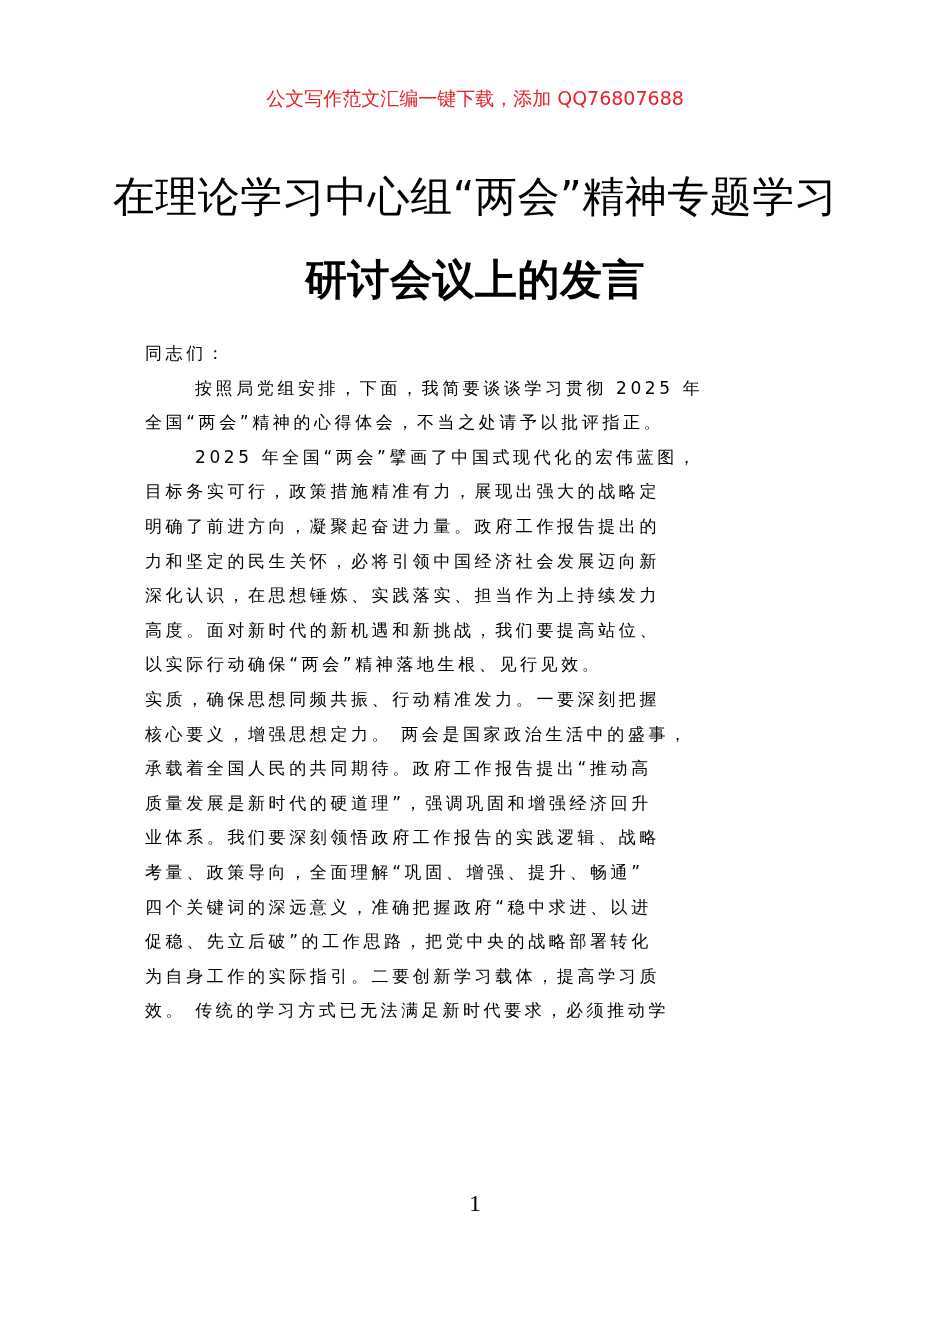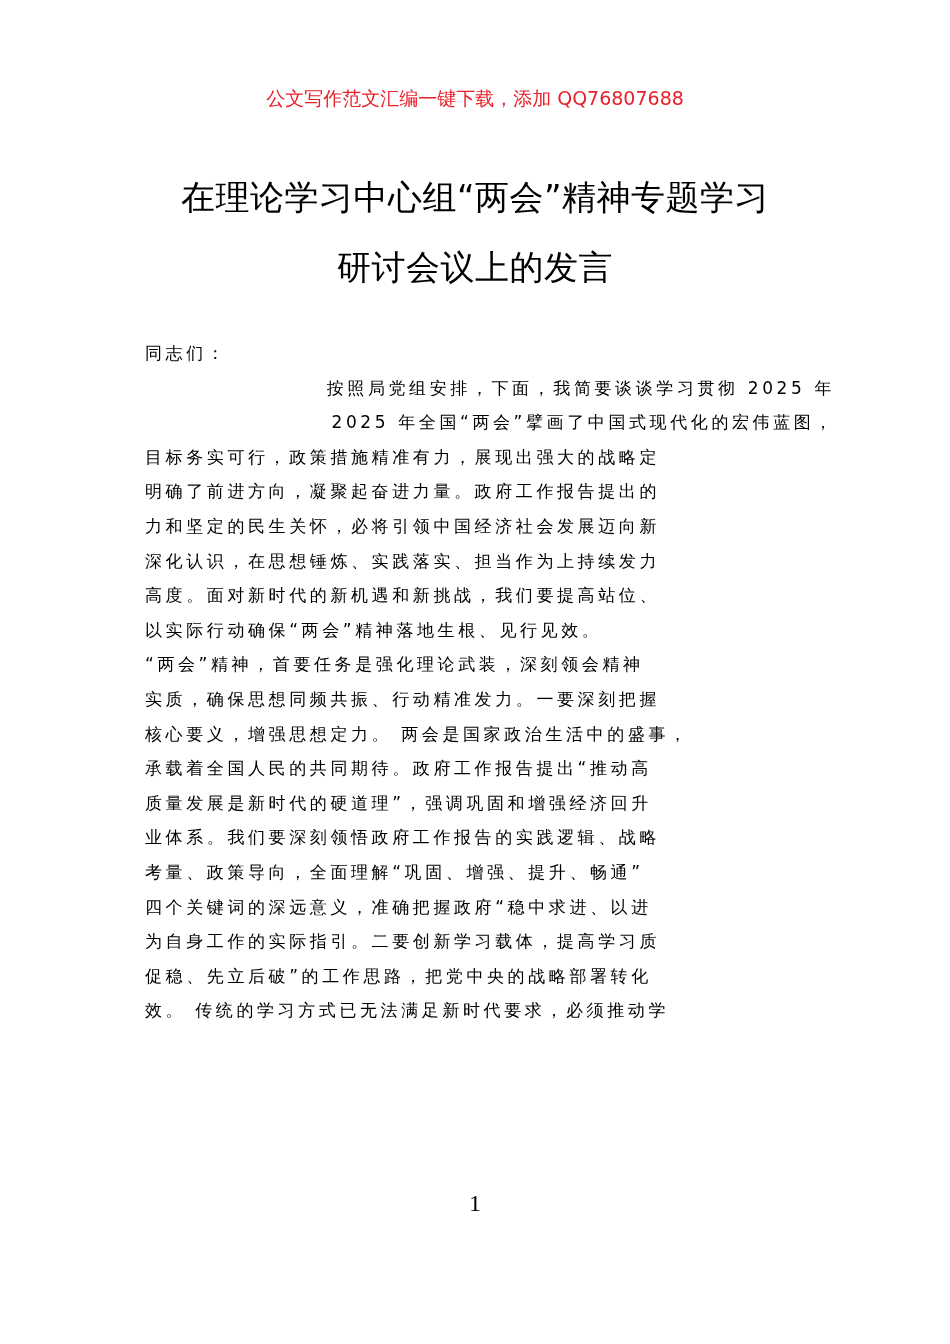--- a/index.html
+++ b/index.html
@@ -31,42 +31,42 @@
     font-size: 19px;
     line-height: 26px;
     color: #e8202a;
     letter-spacing: 0px;
   }
   .title {
     position: absolute;
     left: 0;
     width: 950px;
     text-align: center;
-    font-size: 34px;
+    font-size: 42px;
     line-height: 44px;
     color: #000;
     letter-spacing: 0.5px;
   }
   .title.line1 { top: 175px; }
-  .title.line2 { top: 245px; }
+  .title.line2 { top: 258px; font-weight: bold; }
   .body-text {
     position: absolute;
     left: 145px;
     top: 336px;
     width: 690px;
     font-size: 17px;
     line-height: 34.6px;
     letter-spacing: 3.6px;
   }
   .line {
     white-space: nowrap;
     display: block;
     height: 34.6px;
   }
-  .indent { padding-left: 50px; text-align: right; }
+  .indent { padding-left: 50px; }
   .page-number {
     position: absolute;
     top: 1188px;
     left: 0;
     width: 950px;
     text-align: center;
     font-family: "Liberation Serif", "DejaVu Serif", serif;
     font-size: 24px;
     line-height: 30px;
   }
@@ -77,35 +77,35 @@
 <div class="page">
 
   <div class="header-note">公文写作范文汇编一键下载，添加 QQ76807688</div>
 
   <div class="title line1">在理论学习中心组“两会”精神专题学习</div>
   <div class="title line2">研讨会议上的发言</div>
 
   <div class="body-text">
     <span class="line">同志们：</span>
     <span class="line indent">按照局党组安排，下面，我简要谈谈学习贯彻 2025 年</span>
+    <span class="line">全国“两会”精神的心得体会，不当之处请予以批评指正。</span>
     <span class="line indent">2025 年全国“两会”擘画了中国式现代化的宏伟蓝图，</span>
     <span class="line">目标务实可行，政策措施精准有力，展现出强大的战略定</span>
     <span class="line">明确了前进方向，凝聚起奋进力量。政府工作报告提出的</span>
     <span class="line">力和坚定的民生关怀，必将引领中国经济社会发展迈向新</span>
     <span class="line">深化认识，在思想锤炼、实践落实、担当作为上持续发力</span>
     <span class="line">高度。面对新时代的新机遇和新挑战，我们要提高站位、</span>
     <span class="line">以实际行动确保“两会”精神落地生根、见行见效。</span>
-    <span class="line">“两会”精神，首要任务是强化理论武装，深刻领会精神</span>
     <span class="line">实质，确保思想同频共振、行动精准发力。一要深刻把握</span>
     <span class="line">核心要义，增强思想定力。 两会是国家政治生活中的盛事，</span>
     <span class="line">承载着全国人民的共同期待。政府工作报告提出“推动高</span>
     <span class="line">质量发展是新时代的硬道理”，强调巩固和增强经济回升</span>
     <span class="line">业体系。我们要深刻领悟政府工作报告的实践逻辑、战略</span>
     <span class="line">考量、政策导向，全面理解“巩固、增强、提升、畅通”</span>
     <span class="line">四个关键词的深远意义，准确把握政府“稳中求进、以进</span>
+    <span class="line">促稳、先立后破”的工作思路，把党中央的战略部署转化</span>
     <span class="line">为自身工作的实际指引。二要创新学习载体，提高学习质</span>
-    <span class="line">促稳、先立后破”的工作思路，把党中央的战略部署转化</span>
     <span class="line">效。 传统的学习方式已无法满足新时代要求，必须推动学</span>
   </div>
 
   <div class="page-number">1</div>
 
 </div>
 
 </body></html>

